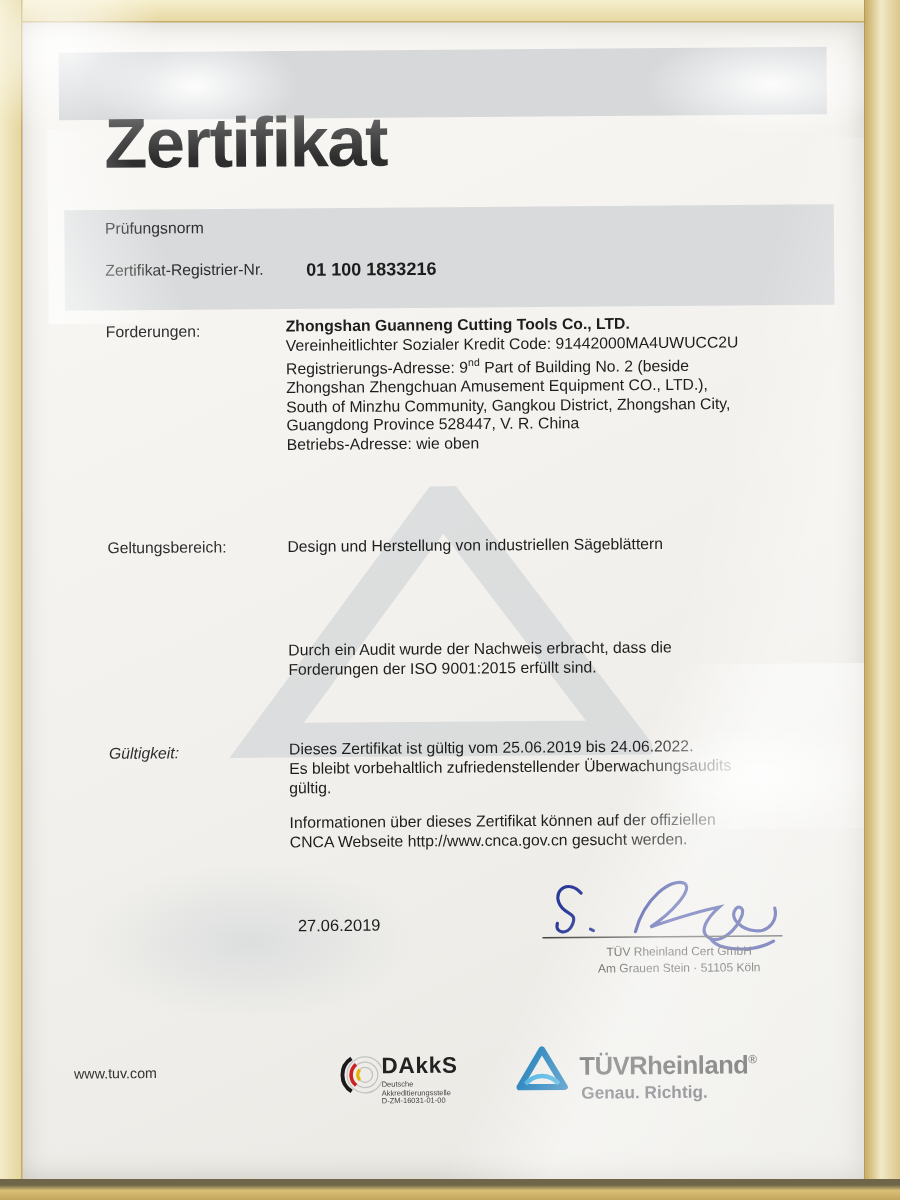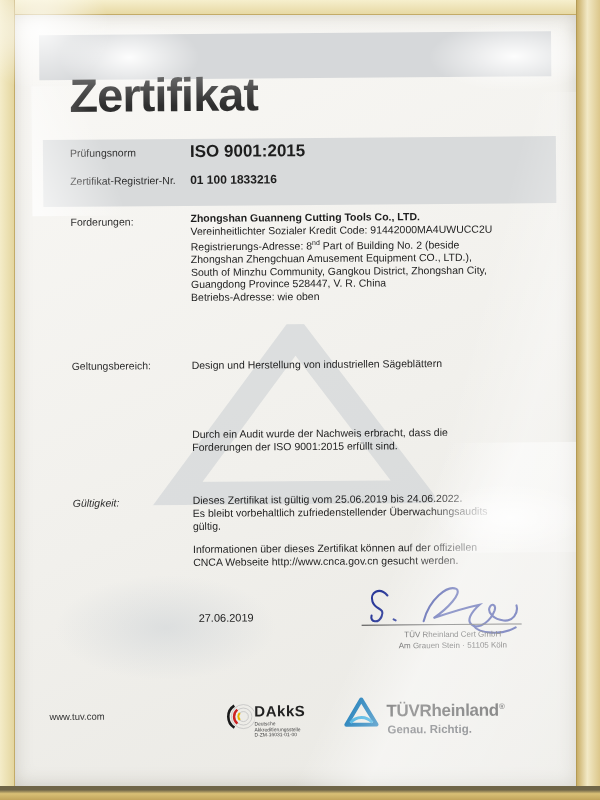--- a/index.html
+++ b/index.html
@@ -80,29 +80,28 @@
 
       <svg class="wm-triangle" width="290" height="180" viewBox="0 0 290 180">
         <path d="M152 10 L272 170 L32 170 Z" fill="none" stroke="#c7ccd1" stroke-width="26"></path>
       </svg>
       <div class="wm-circle"></div>
 
       <div class="title">Zertifikat</div>
 
       <div class="grey-band"></div>
       <div class="lbl" style="left:58px;top:131px;">Prüfungsnorm</div>
-      <div class="val iso-val" style="left:178px;top:127px;">ISO 9001:2015</div>
       <div class="lbl" style="left:58px;top:159px;">Zertifikat-Registrier-Nr.</div>
-      <div class="val reg-val" style="left:178px;top:158px;">01 100 1833216</div>
+      <div class="val reg-val" style="left:192px;top:158px;">01 100 1833216</div>
 
       <div class="lbl" style="left:58px;top:200px;">Forderungen:</div>
       <div class="block" style="left:178px;top:197px;">
         <div class="b1">Zhongshan Guanneng Cutting Tools Co., LTD.</div>
         <div>Vereinheitlichter Sozialer Kredit Code: 91442000MA4UWUCC2U</div>
-        <div><span>Registrierungs-Adresse: 8</span><sup>nd</sup><span> Part of Building No. 2 (beside</span></div>
+        <div><span>Registrierungs-Adresse: 9</span><sup>nd</sup><span> Part of Building No. 2 (beside</span></div>
         <div>Zhongshan Zhengchuan Amusement Equipment CO., LTD.),</div>
         <div>South of Minzhu Community, Gangkou District, Zhongshan City,</div>
         <div>Guangdong Province 528447, V. R. China</div>
         <div>Betriebs-Adresse: wie oben</div>
       </div>
 
       <div class="lbl" style="left:58px;top:344px;">Geltungsbereich:</div>
       <div class="val" style="left:178px;top:344px;">Design und Herstellung von industriellen Sägeblättern</div>
 
       <div class="block" style="left:178px;top:413px;">

